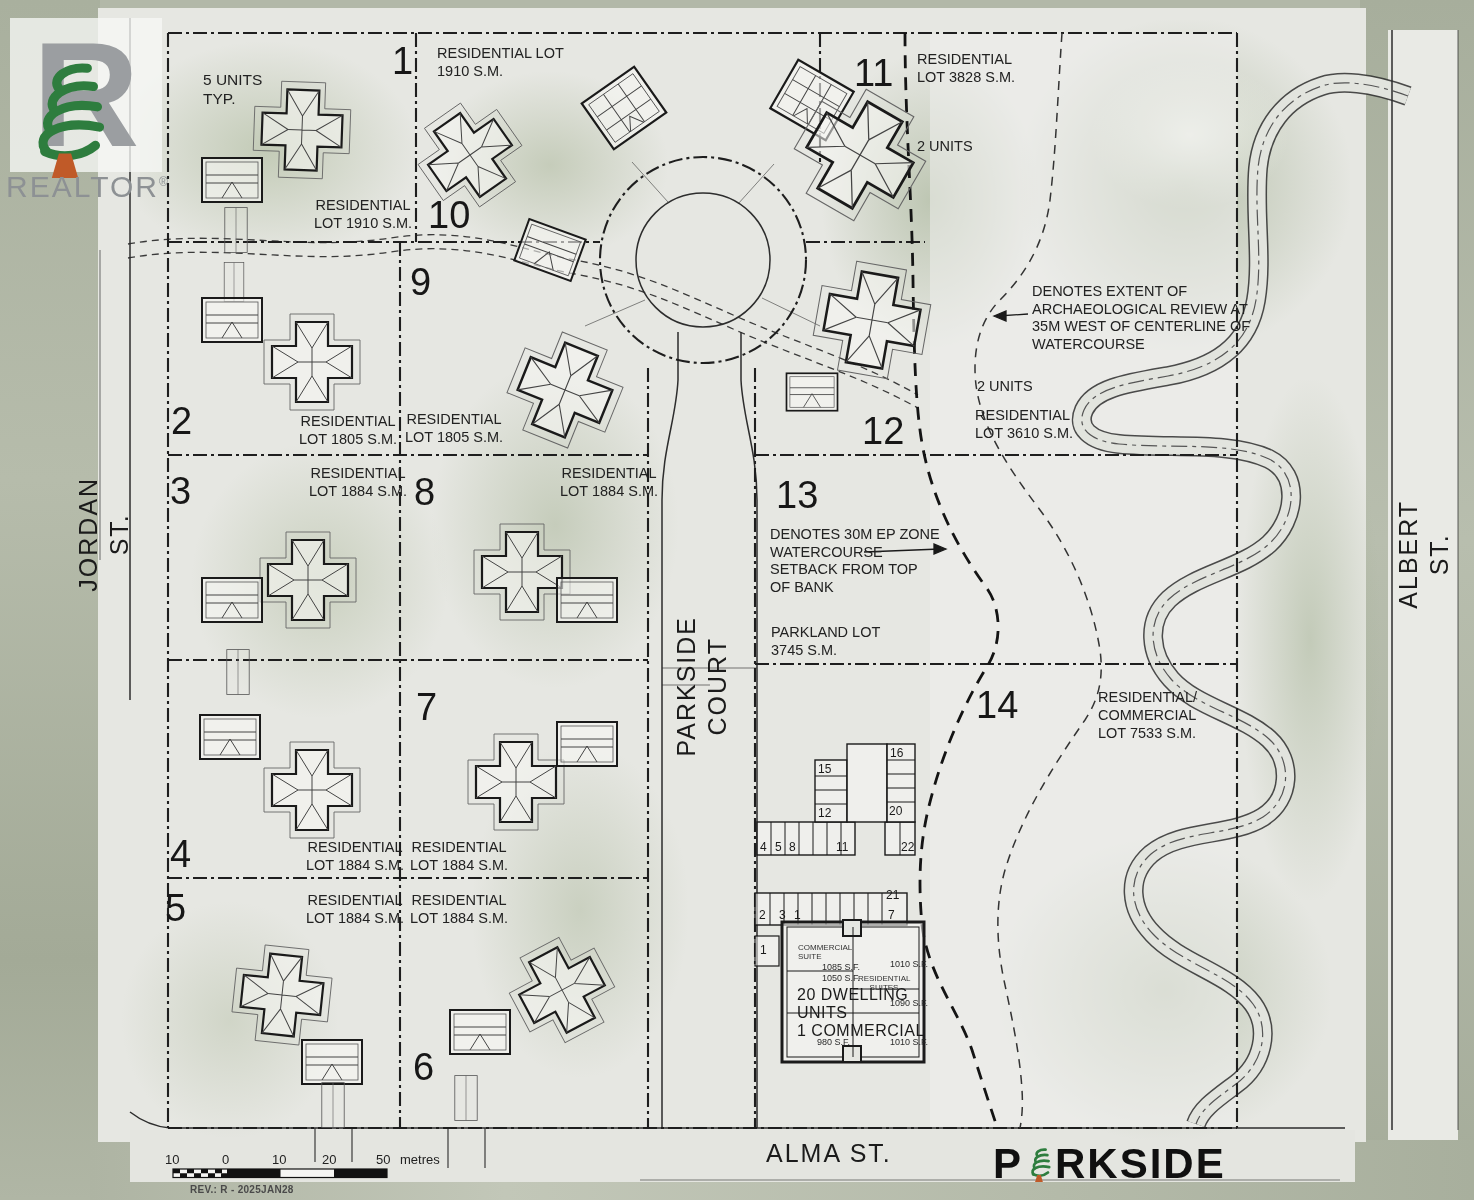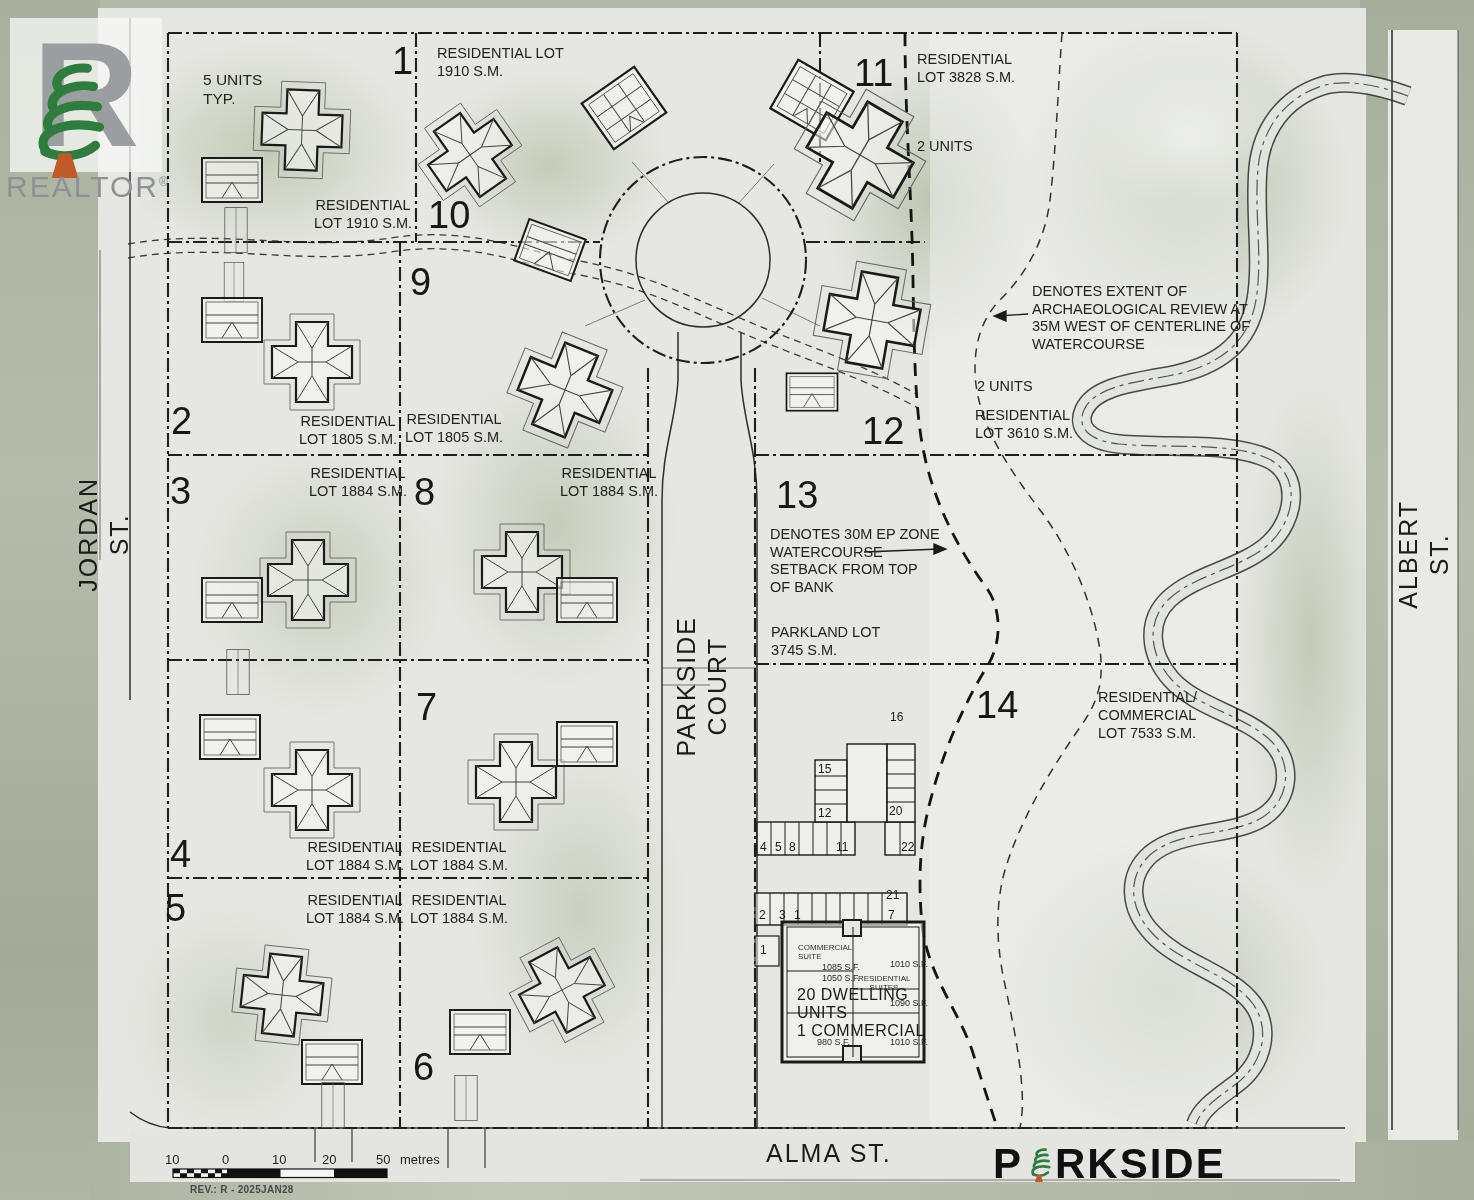--- a/index.html
+++ b/index.html
@@ -281,21 +281,21 @@
 SETBACK FROM TOP
 OF BANK</div>
   <div class="t lab" style="left:771px;top:623px;">PARKLAND LOT
 3745 S.M.</div>
   <div class="t" id="dwelling" style="left:797px;top:986px;">20 DWELLING
 UNITS
 1 COMMERCIAL</div>
 
   <div class="t bnum" style="left:818px;top:762px;">15</div>
   <div class="t bnum" style="left:818px;top:806px;">12</div>
-  <div class="t bnum" style="left:890px;top:710px;">16</div>
+  <div class="t bnum" style="left:890px;top:746px;">16</div>
   <div class="t bnum" style="left:889px;top:804px;">20</div>
   <div class="t bnum" style="left:760px;top:840px;">4</div>
   <div class="t bnum" style="left:775px;top:840px;">5</div>
   <div class="t bnum" style="left:789px;top:840px;">8</div>
   <div class="t bnum" style="left:836px;top:840px;">11</div>
   <div class="t bnum" style="left:886px;top:888px;">21</div>
   <div class="t bnum" style="left:901px;top:840px;">22</div>
   <div class="t bnum" style="left:759px;top:908px;">2</div>
   <div class="t bnum" style="left:779px;top:908px;">3</div>
   <div class="t bnum" style="left:794px;top:908px;">1</div>

